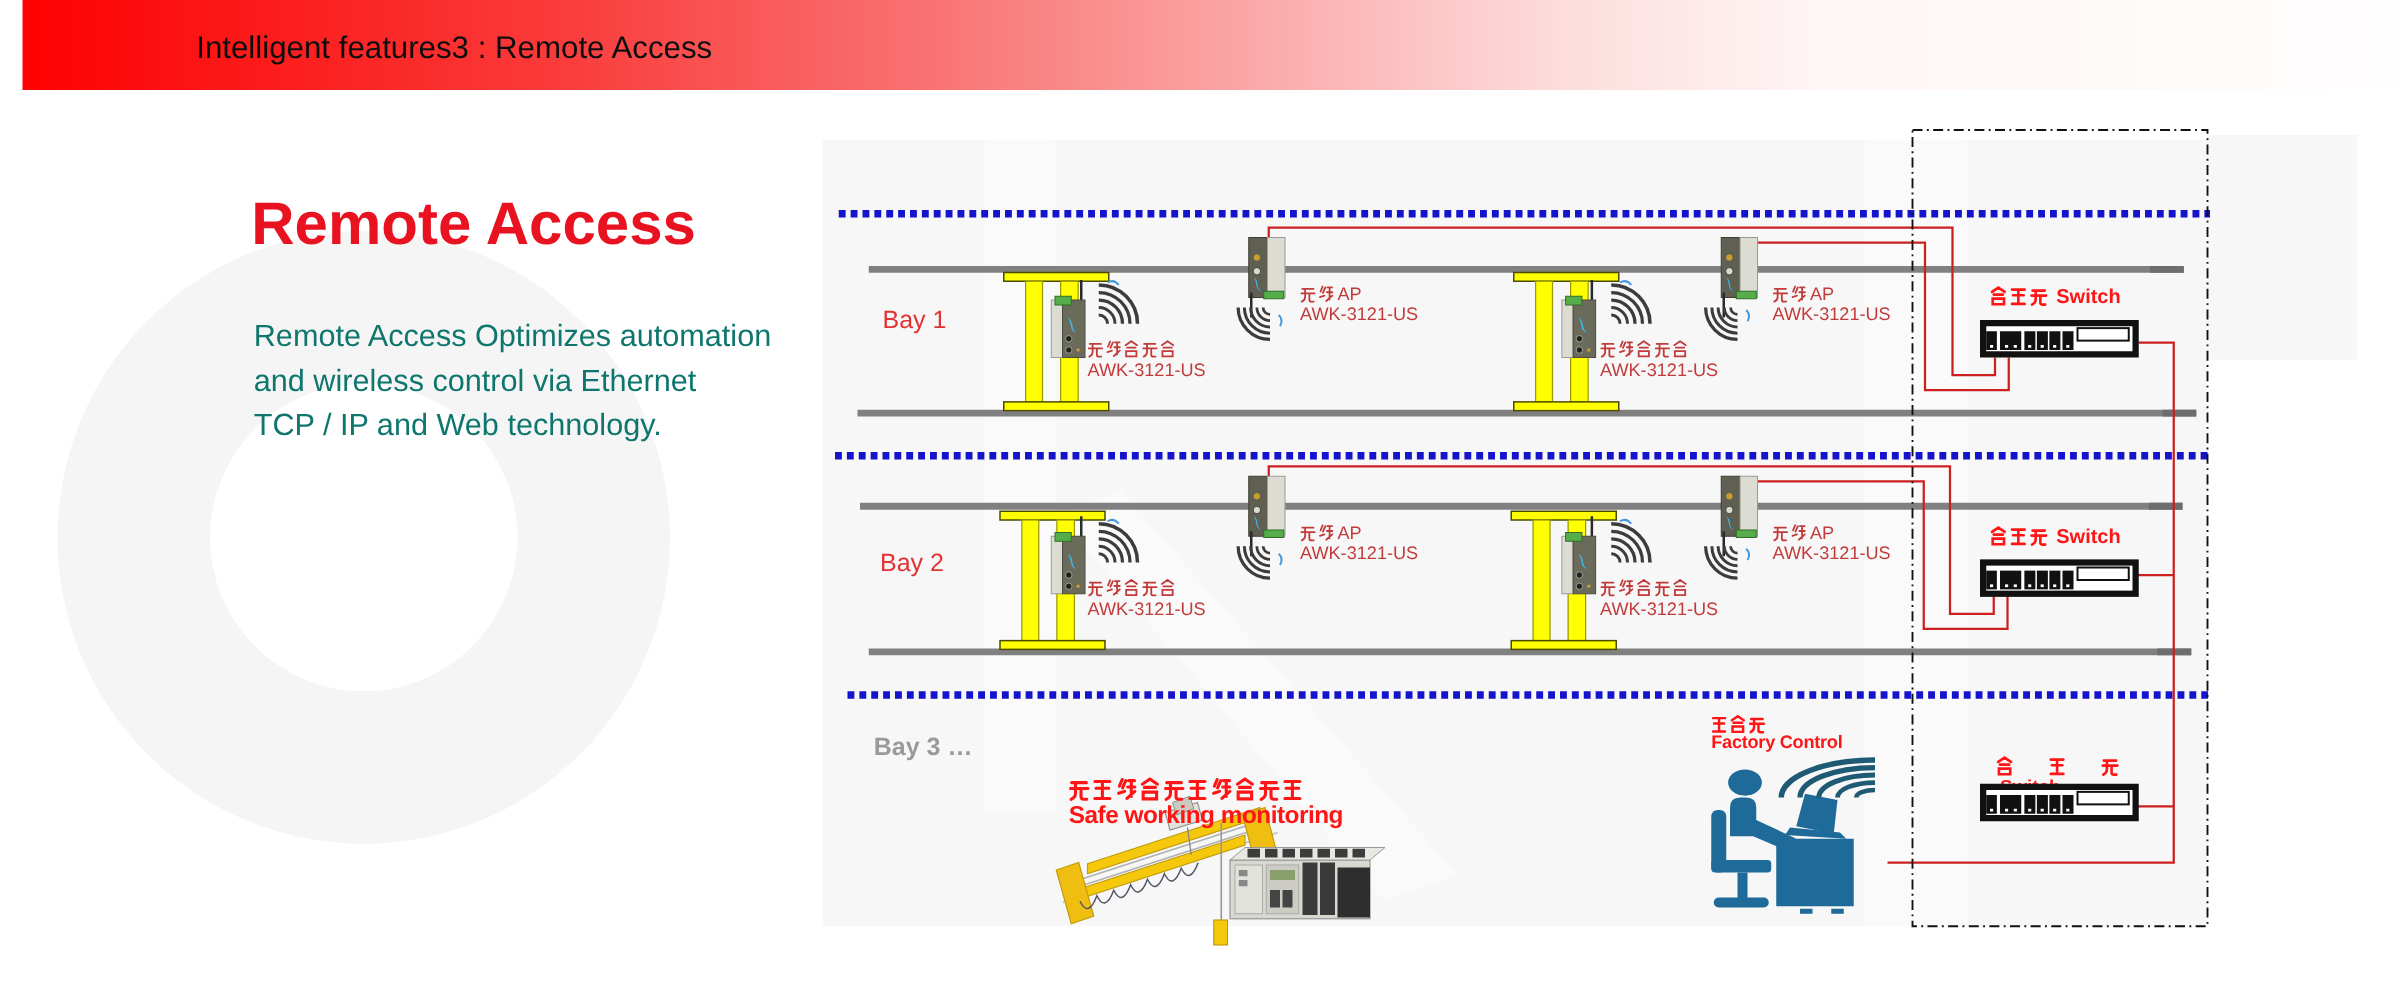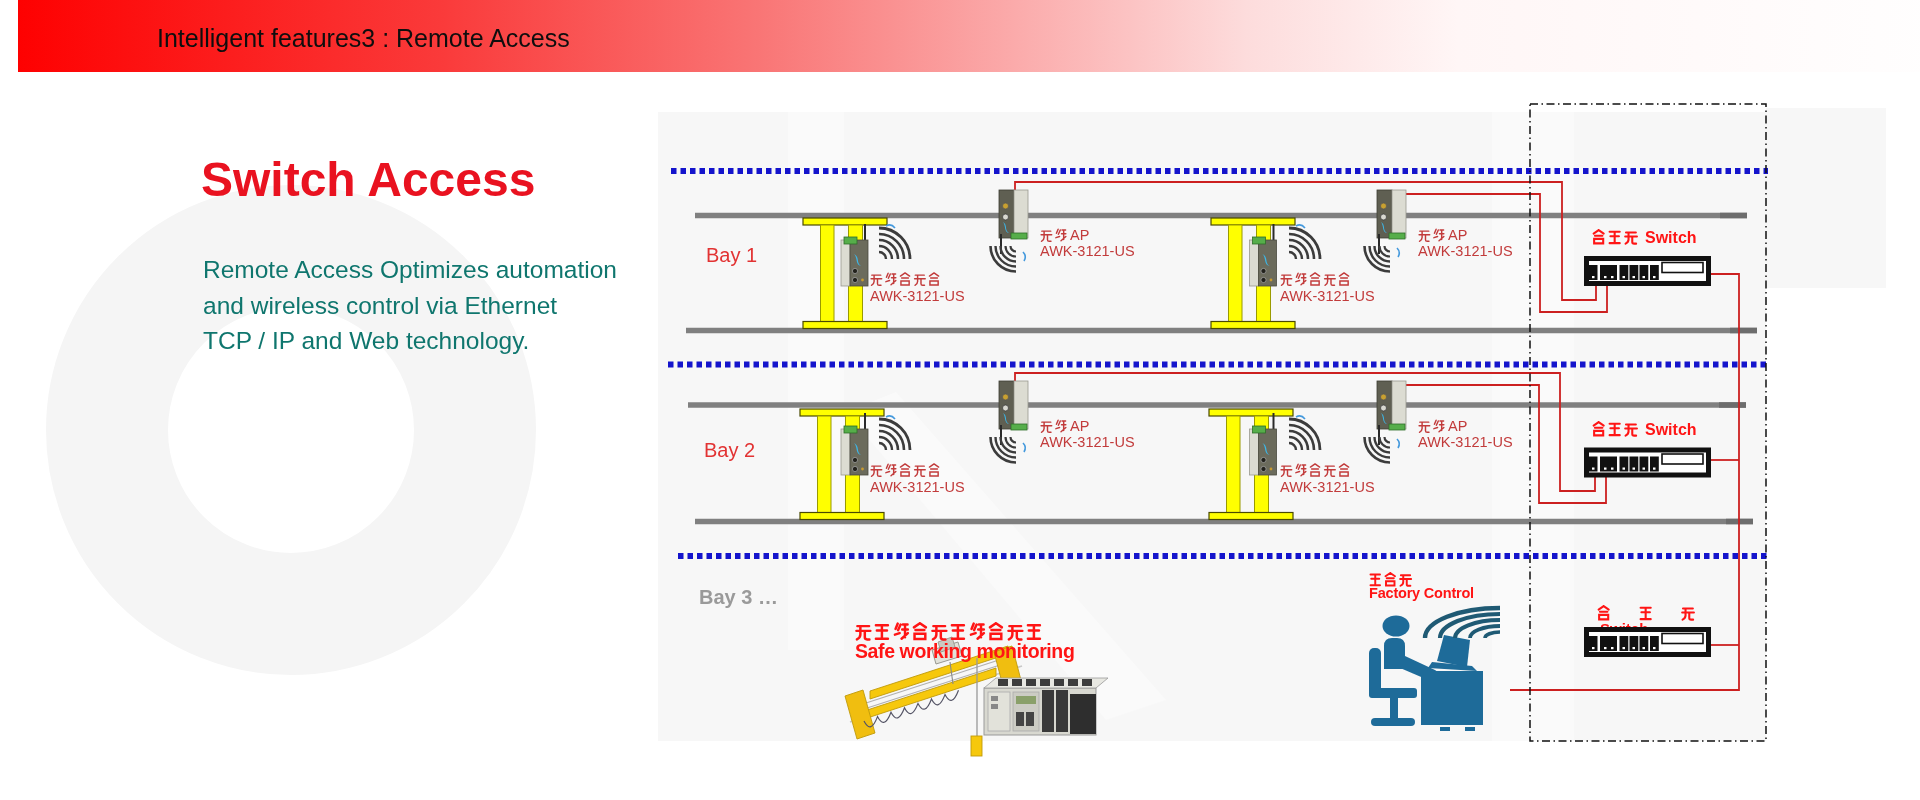--- a/index.html
+++ b/index.html
@@ -270,13 +270,13 @@
 <rect x="1016" y="712" width="8" height="14" fill="#444"></rect>
 <rect x="1026" y="712" width="8" height="14" fill="#444"></rect>
 <rect x="1042" y="690" width="12" height="42" fill="#3a3a3a"></rect>
 <rect x="1056" y="690" width="12" height="42" fill="#3a3a3a"></rect>
 <rect x="1070" y="694" width="26" height="40" fill="#2e2e2e"></rect>
 </g>
 </svg>
 <div id="bar">
     <span>Intelligent features3 : Remote Access</span>
   </div>
-<div id="title">Switch Access</div>
+<div id="title">Remote Access</div>
 <div id="para">Remote Access Optimizes automation<br>and wireless control via Ethernet<br>TCP / IP and Web technology.</div>
 </body></html>

